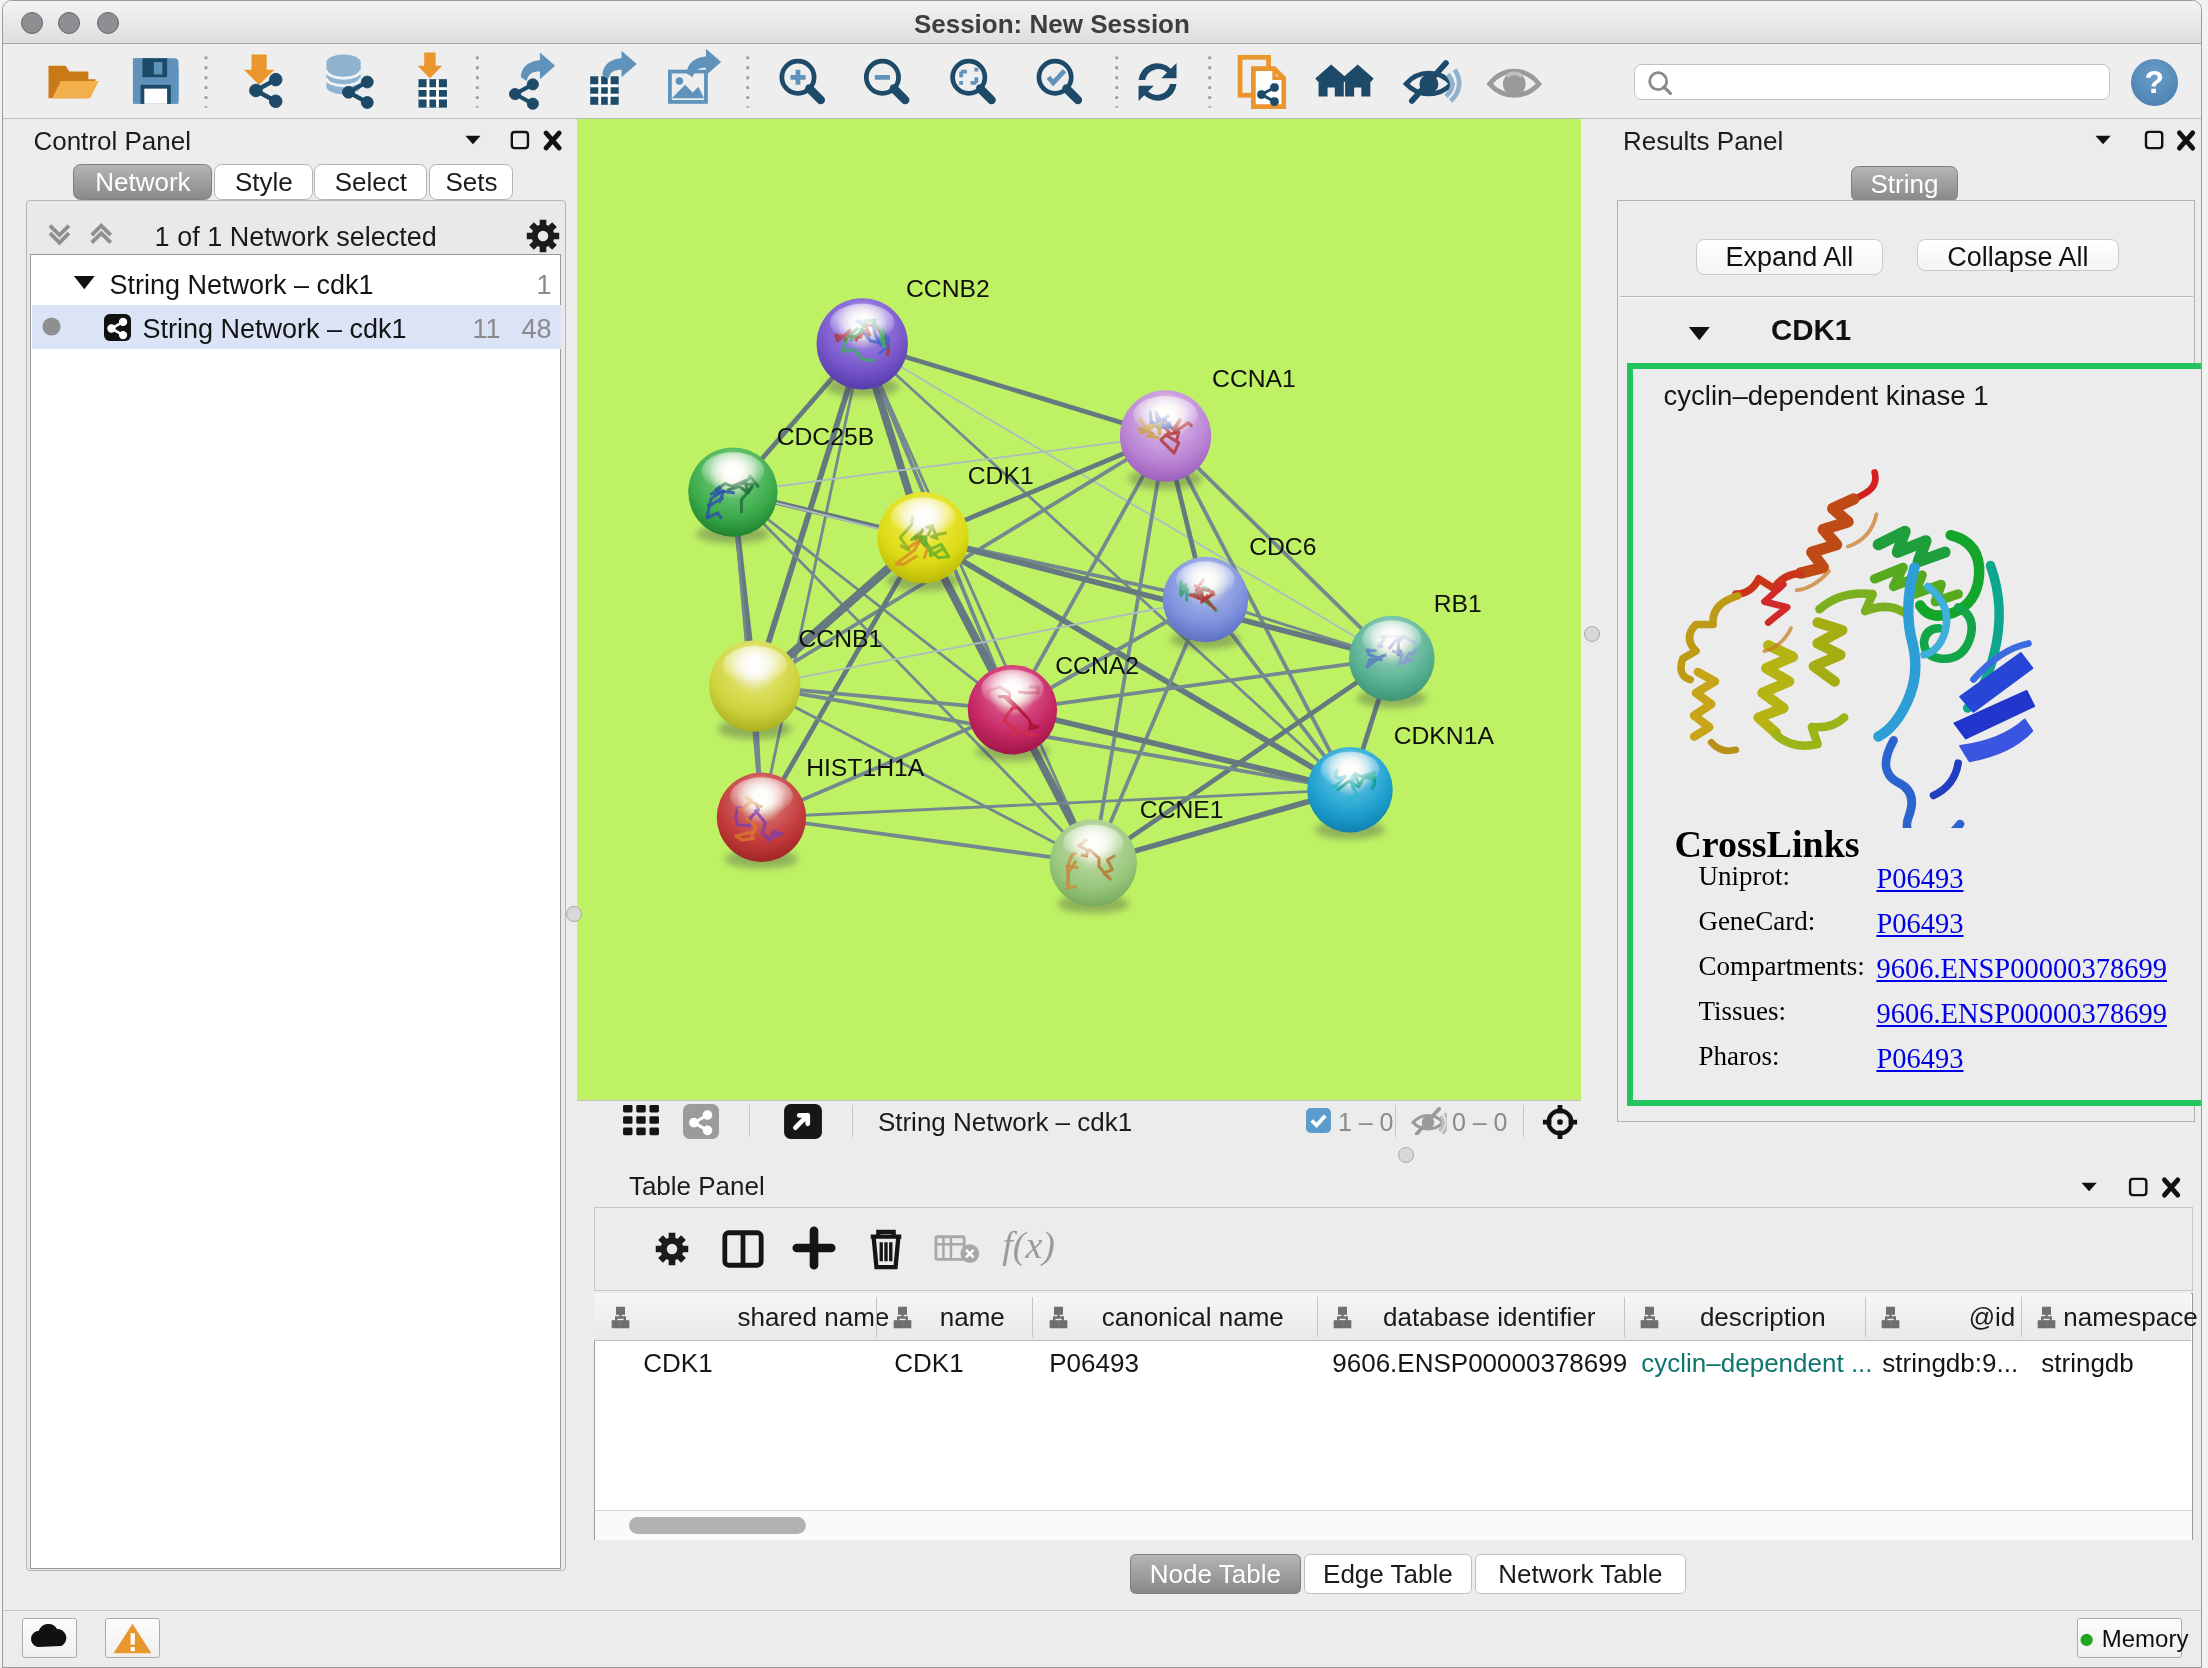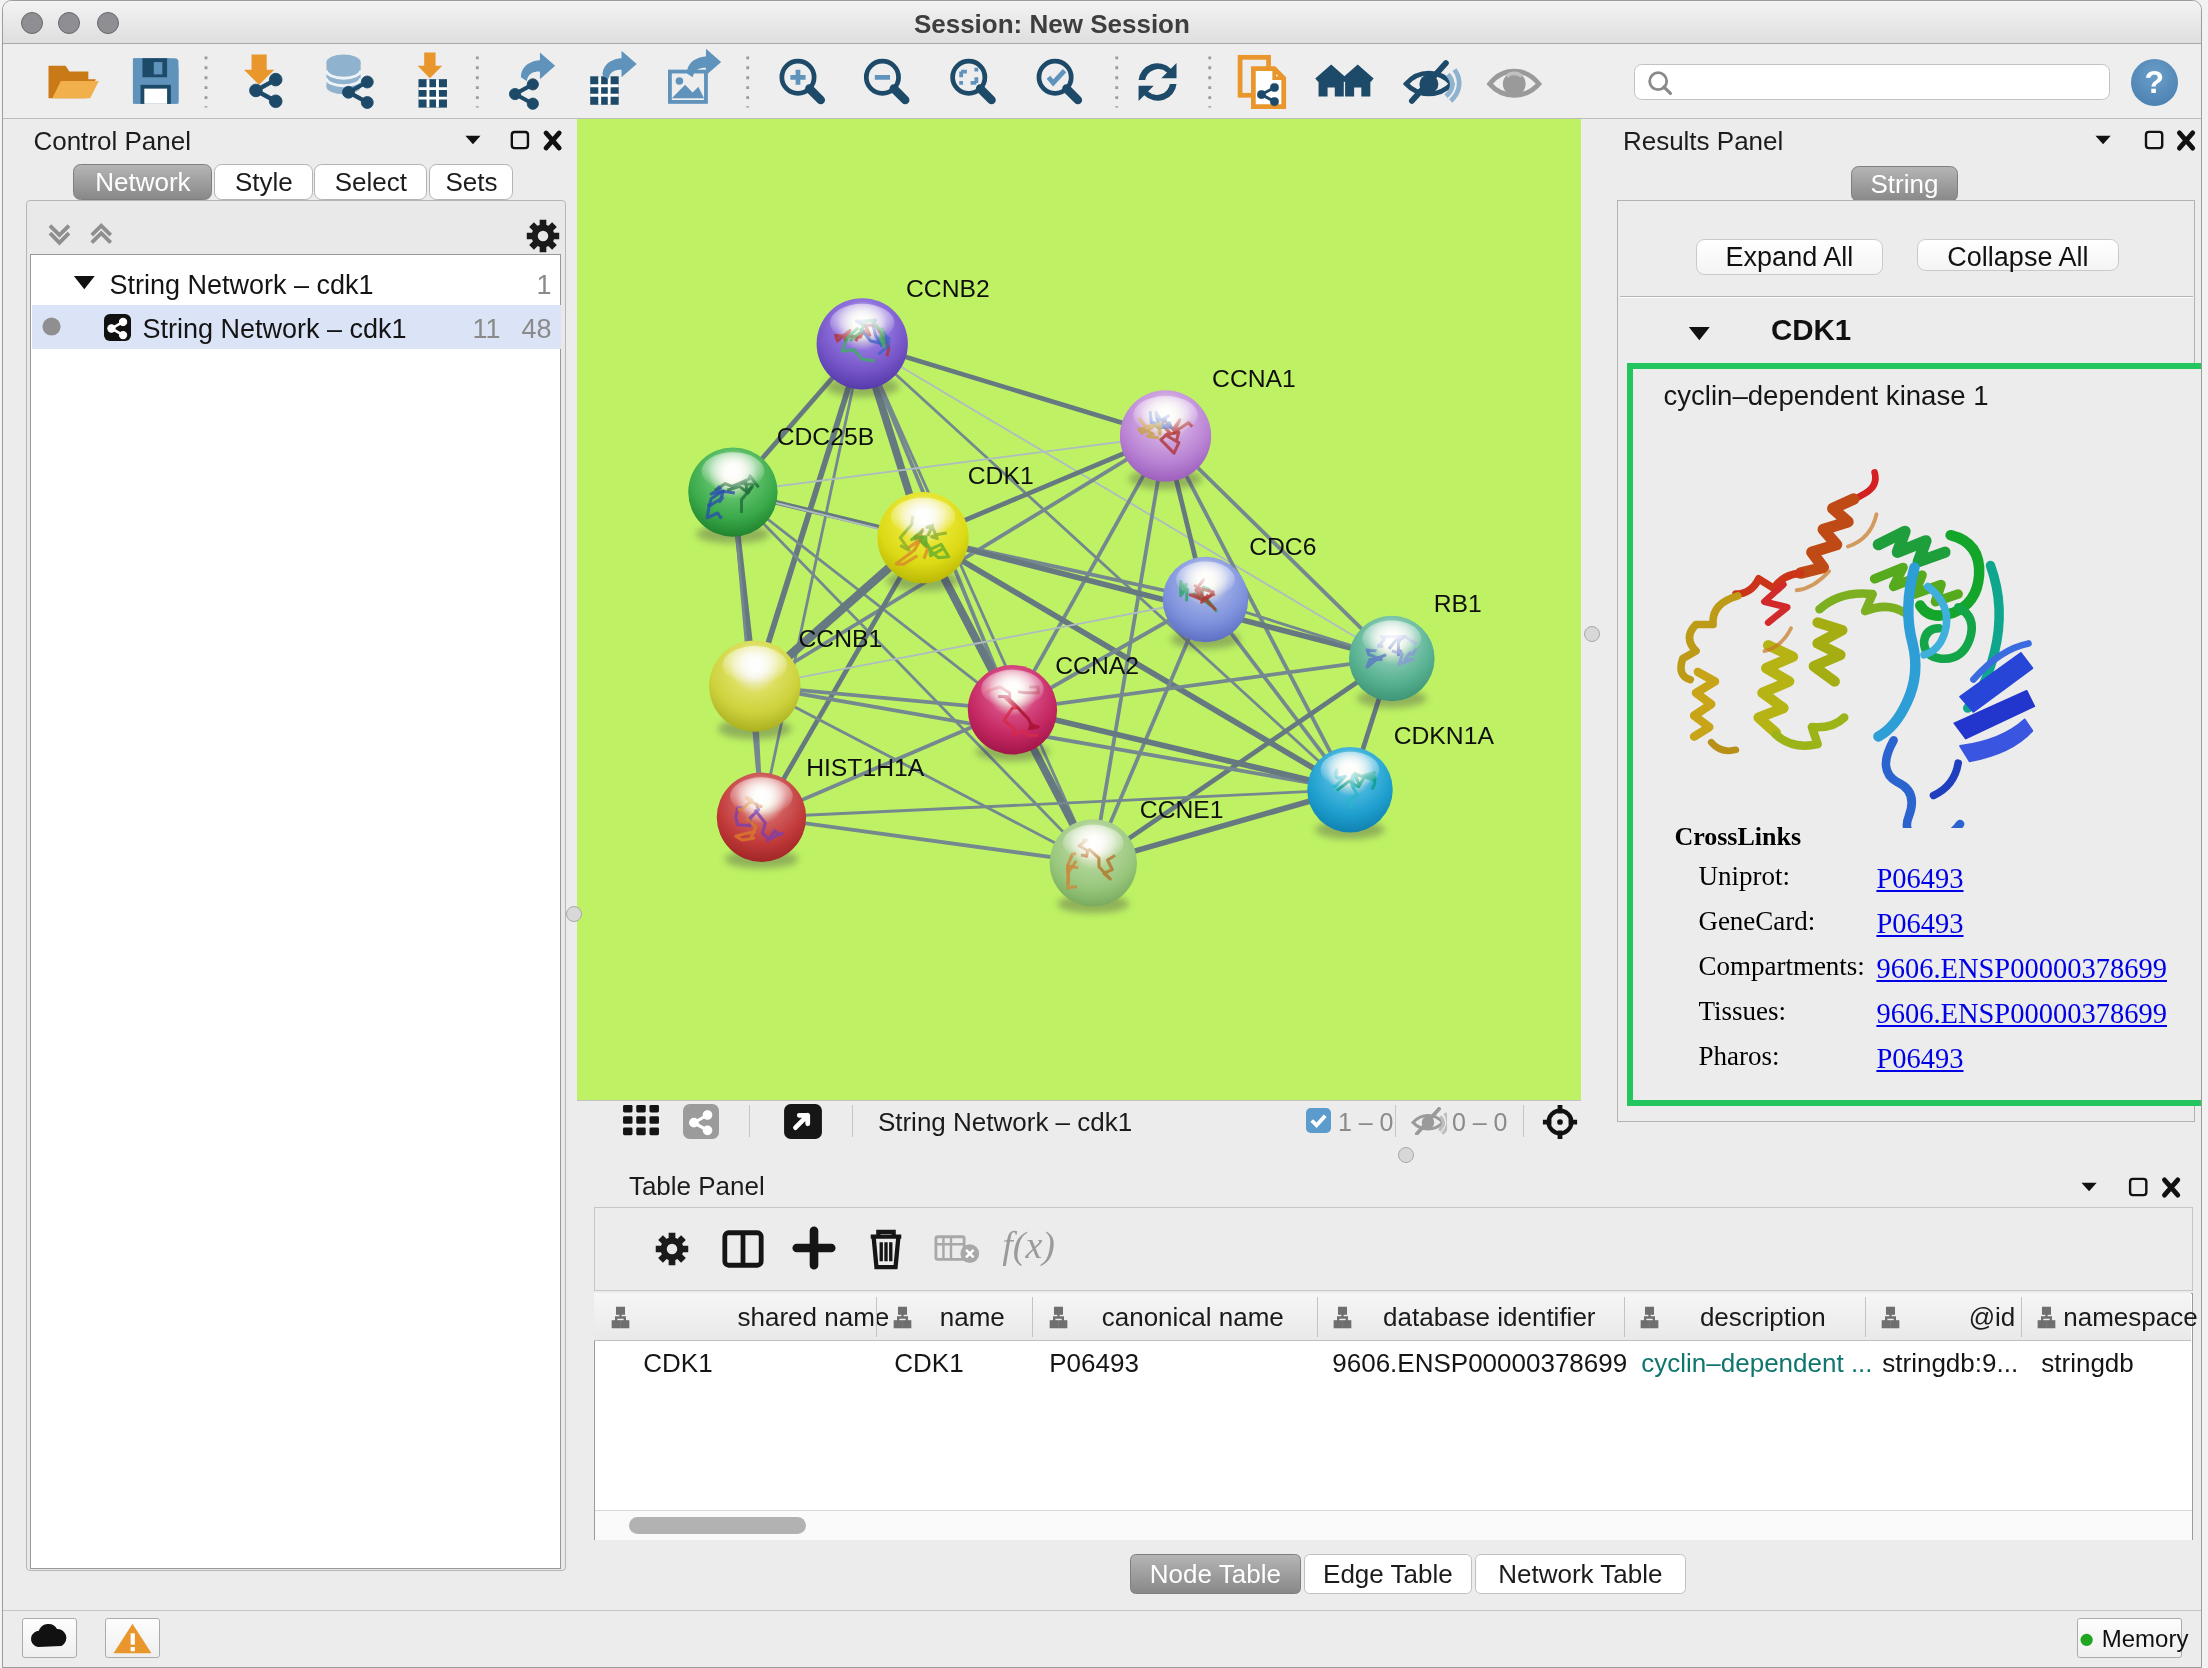--- a/index.html
+++ b/index.html
@@ -222,20 +222,21 @@
   <div class="tab" style="left:202px;width:99px">Style</div>
   <div class="tab" style="left:302px;width:113px">Select</div>
   <div class="tab" style="left:417px;width:84px">Sets</div>
   <div id="cpbox">
     <svg class="abs" style="left:17px;top:17px" width="86" height="38" viewBox="0 0 90 40">
       <g stroke="#8f8f8f" stroke-width="4" fill="none">
             <path d="M6,8 L16,18 L26,8 M6,16 L16,26 L26,16"></path>
       <path d="M50,26 L60,16 L70,26 M50,34 L60,24 L70,34" transform="translate(0,-8)"></path>
           </g>
         </svg>
+    <div class="abs" style="left:0;top:21px;width:100%;text-align:center;font-size:27px;color:#1a1a1a">1 of 1 Network selected</div>
     <svg class="abs" style="left:495px;top:14.3px" width="42" height="42" viewBox="-22 -22 44 44">
           <g fill="#1b1b1b">
             <circle cx="0" cy="0" r="12"></circle>
 <g stroke="#1b1b1b" stroke-width="7">
               <path d="M0,-17 V17 M-17,0 H17 M-12,-12 L12,12 M-12,12 L12,-12"></path>
             </g>
 <circle cx="0" cy="0" r="5.5" fill="#e9e9e9"></circle>
           </g>
         </svg>
     <div id="cplist">
@@ -599,21 +600,21 @@
 <path d="M264,136 q26,20 18,48 q-6,20 -22,24" stroke="#3fb0dc" stroke-width="8"></path>
 <path d="M298,252 l64,-46 l12,16 l-62,46 Z" stroke="#2746d8" stroke-width="2" fill="#2746d8"></path>
 <path d="M292,280 l76,-34 l8,16 l-72,34 Z" stroke="#2235cc" stroke-width="2" fill="#2235cc"></path>
 <path d="M298,304 q44,-6 68,-28 l8,12 q-22,24 -66,32 Z" stroke="#3a56e0" stroke-width="2" fill="#3a56e0"></path>
 <path d="M312,234 q28,-32 58,-38" stroke="#3a6ce0" stroke-width="7"></path>
 <path d="M228,298 q-18,32 4,44 q22,10 12,36 q-8,20 16,24 q26,2 38,-16" stroke="#2b63cf" stroke-width="9"></path>
 <path d="M296,322 q-4,24 -26,34" stroke="#1f3fbf" stroke-width="8"></path>
 <path d="M210,60 q-6,26 -30,34 M160,120 q-16,18 -34,20 M120,180 q-10,20 -28,24" stroke="#c87820" stroke-width="4" opacity="0.7"></path>
 </g>
             </svg>
-      <div class="serif abs" style="left:41px;top:453px;font-size:26px;font-weight:700;color:#000">CrossLinks</div>
+      <div class="serif abs" style="left:41px;top:453px;font-size:38px;font-weight:700;color:#000">CrossLinks</div>
       <div class="serif abs" style="left:65px;top:485px;font-size:27px;color:#000;line-height:45px">
         Uniprot:<br>GeneCard:<br>Compartments:<br>Tissues:<br>Pharos:</div>
       <div class="serif abs" style="left:243px;top:487px;font-size:28.5px;line-height:45px">
         <a class="lnk">P06493</a><br><a class="lnk">P06493</a><br><a class="lnk">9606.ENSP00000378699</a><br>
         <a class="lnk">9606.ENSP00000378699</a><br><a class="lnk">P06493</a></div>
     </div>
   </div>
 </div>
 
 

